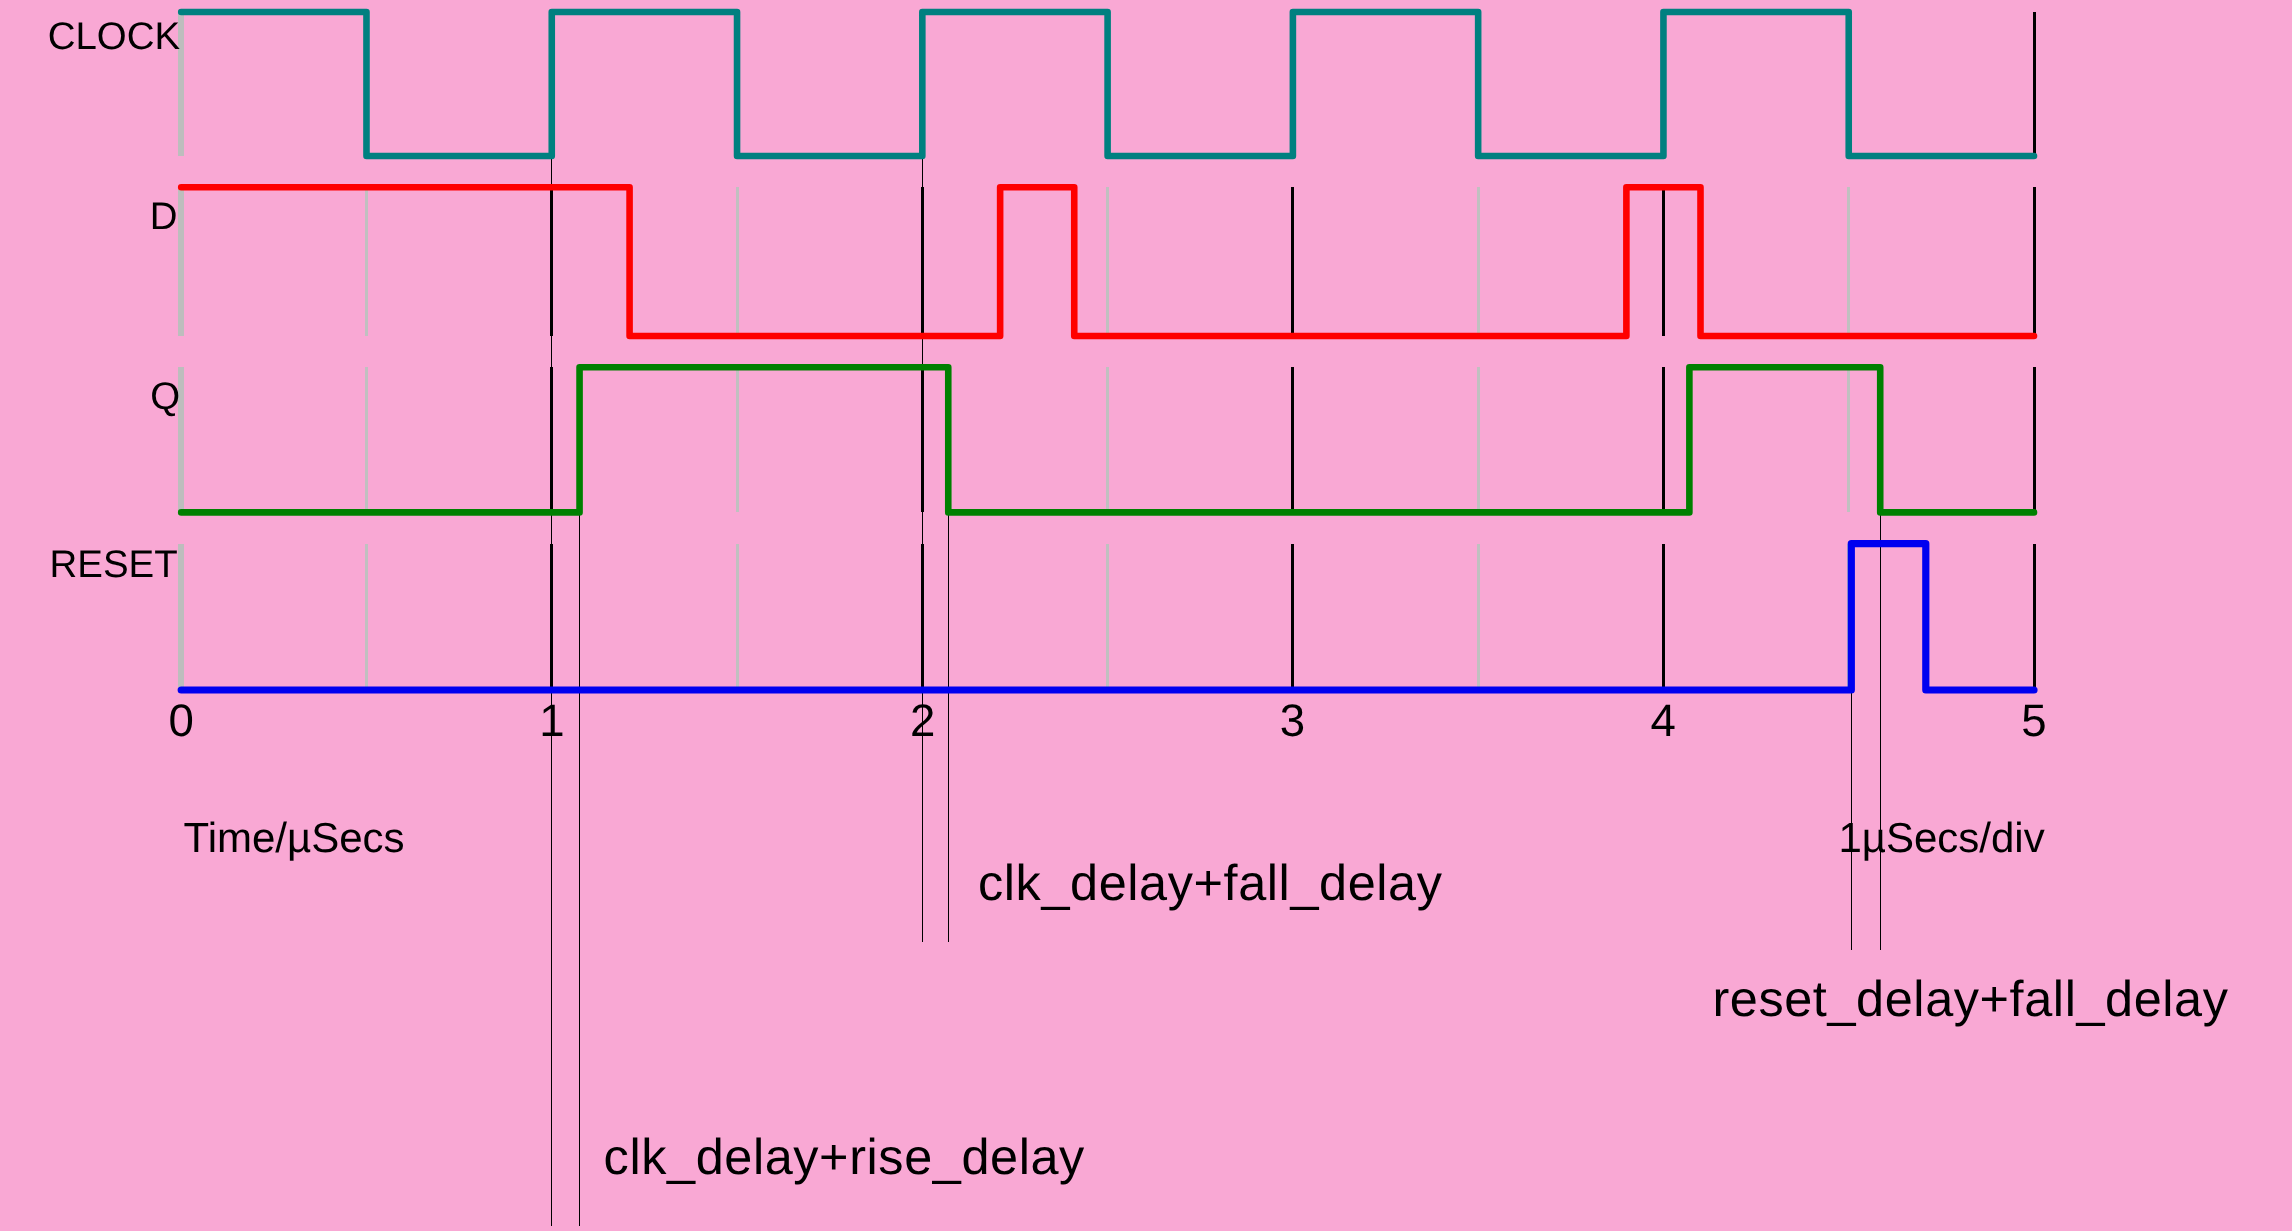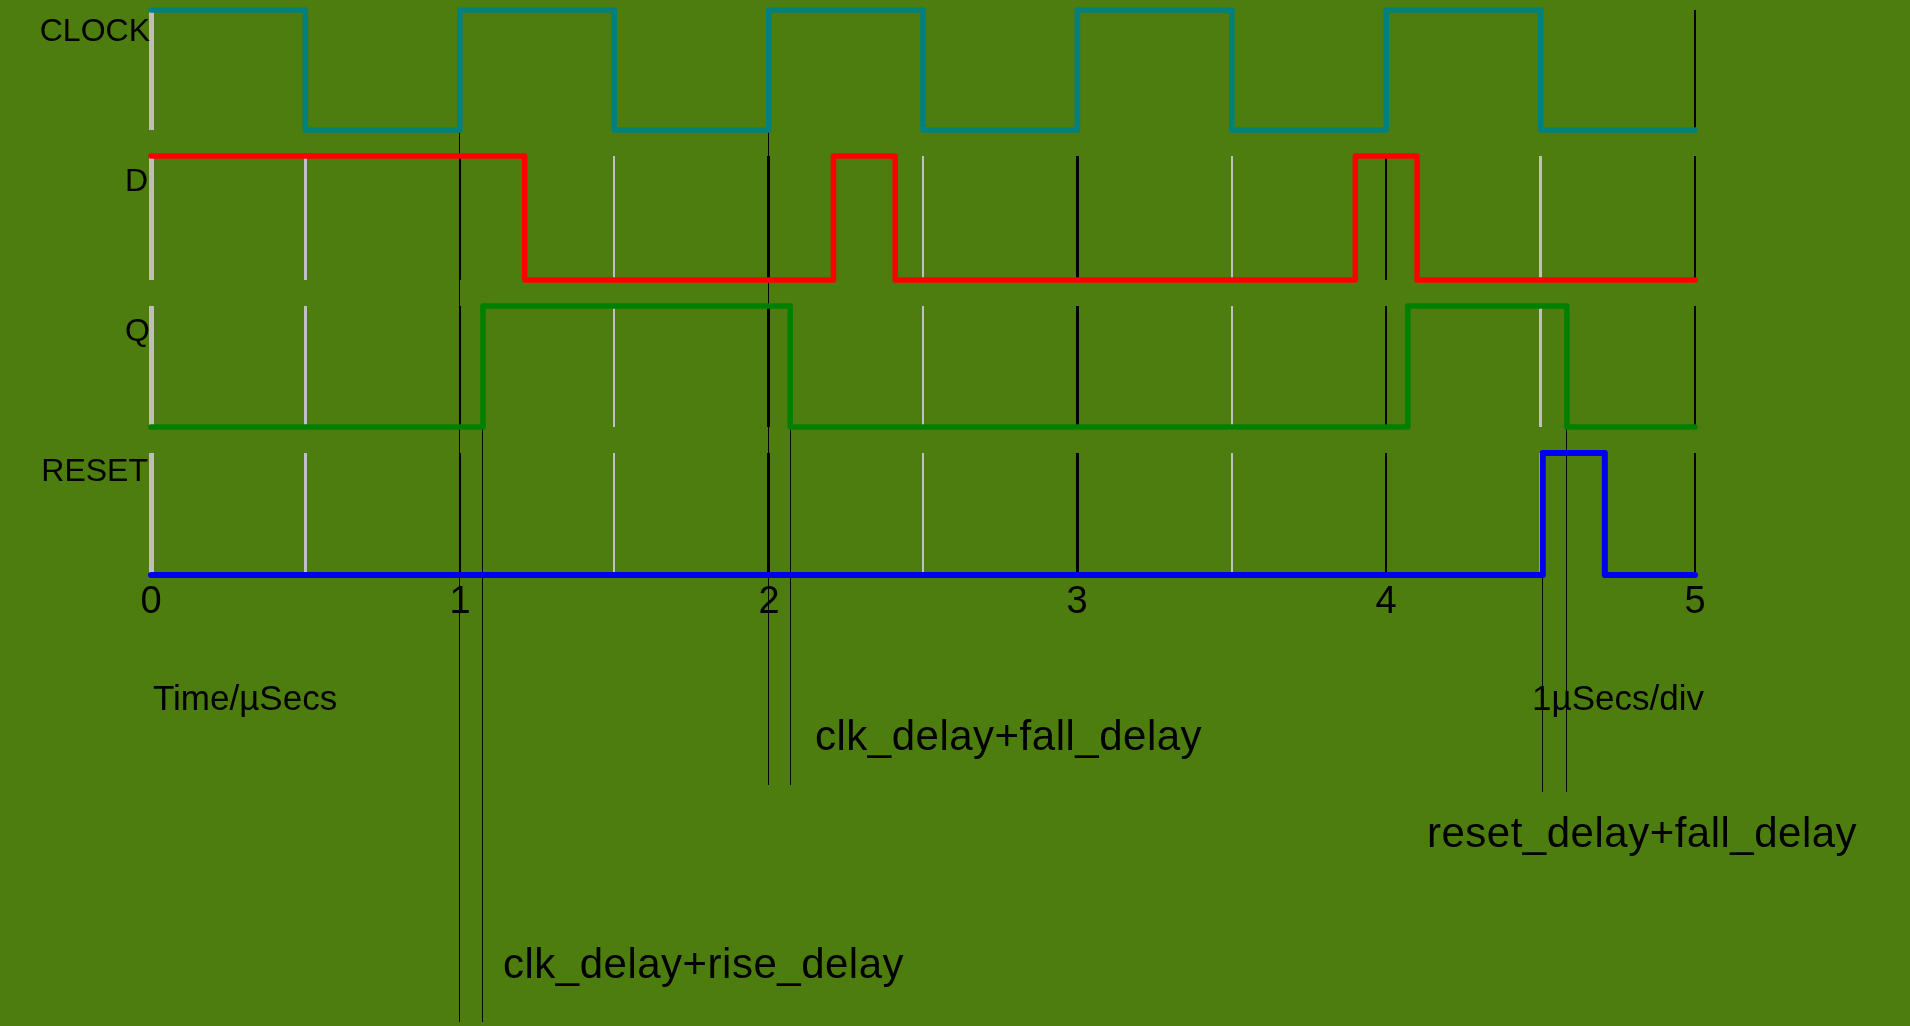--- a/index.html
+++ b/index.html
@@ -1,19 +1,19 @@
 <!DOCTYPE html>
 <html><head>
 <meta charset="utf-8">
 <style>
   html,body{margin:0;padding:0;background:#ffffff;}
   .stage{
     position:relative;
     width:1910px;height:1026px;
-    background:#4d7c0f;
+    background:#f9a8d4;
     font-family:"Liberation Sans", sans-serif;
     overflow:hidden;
   }
   svg text{
     fill:#000000;
     font-family:"Liberation Sans", sans-serif;
   }
   .sig-label{font-size:32px;}
   .tick-label{font-size:38px;}
   .axis-caption{font-size:35px;}

